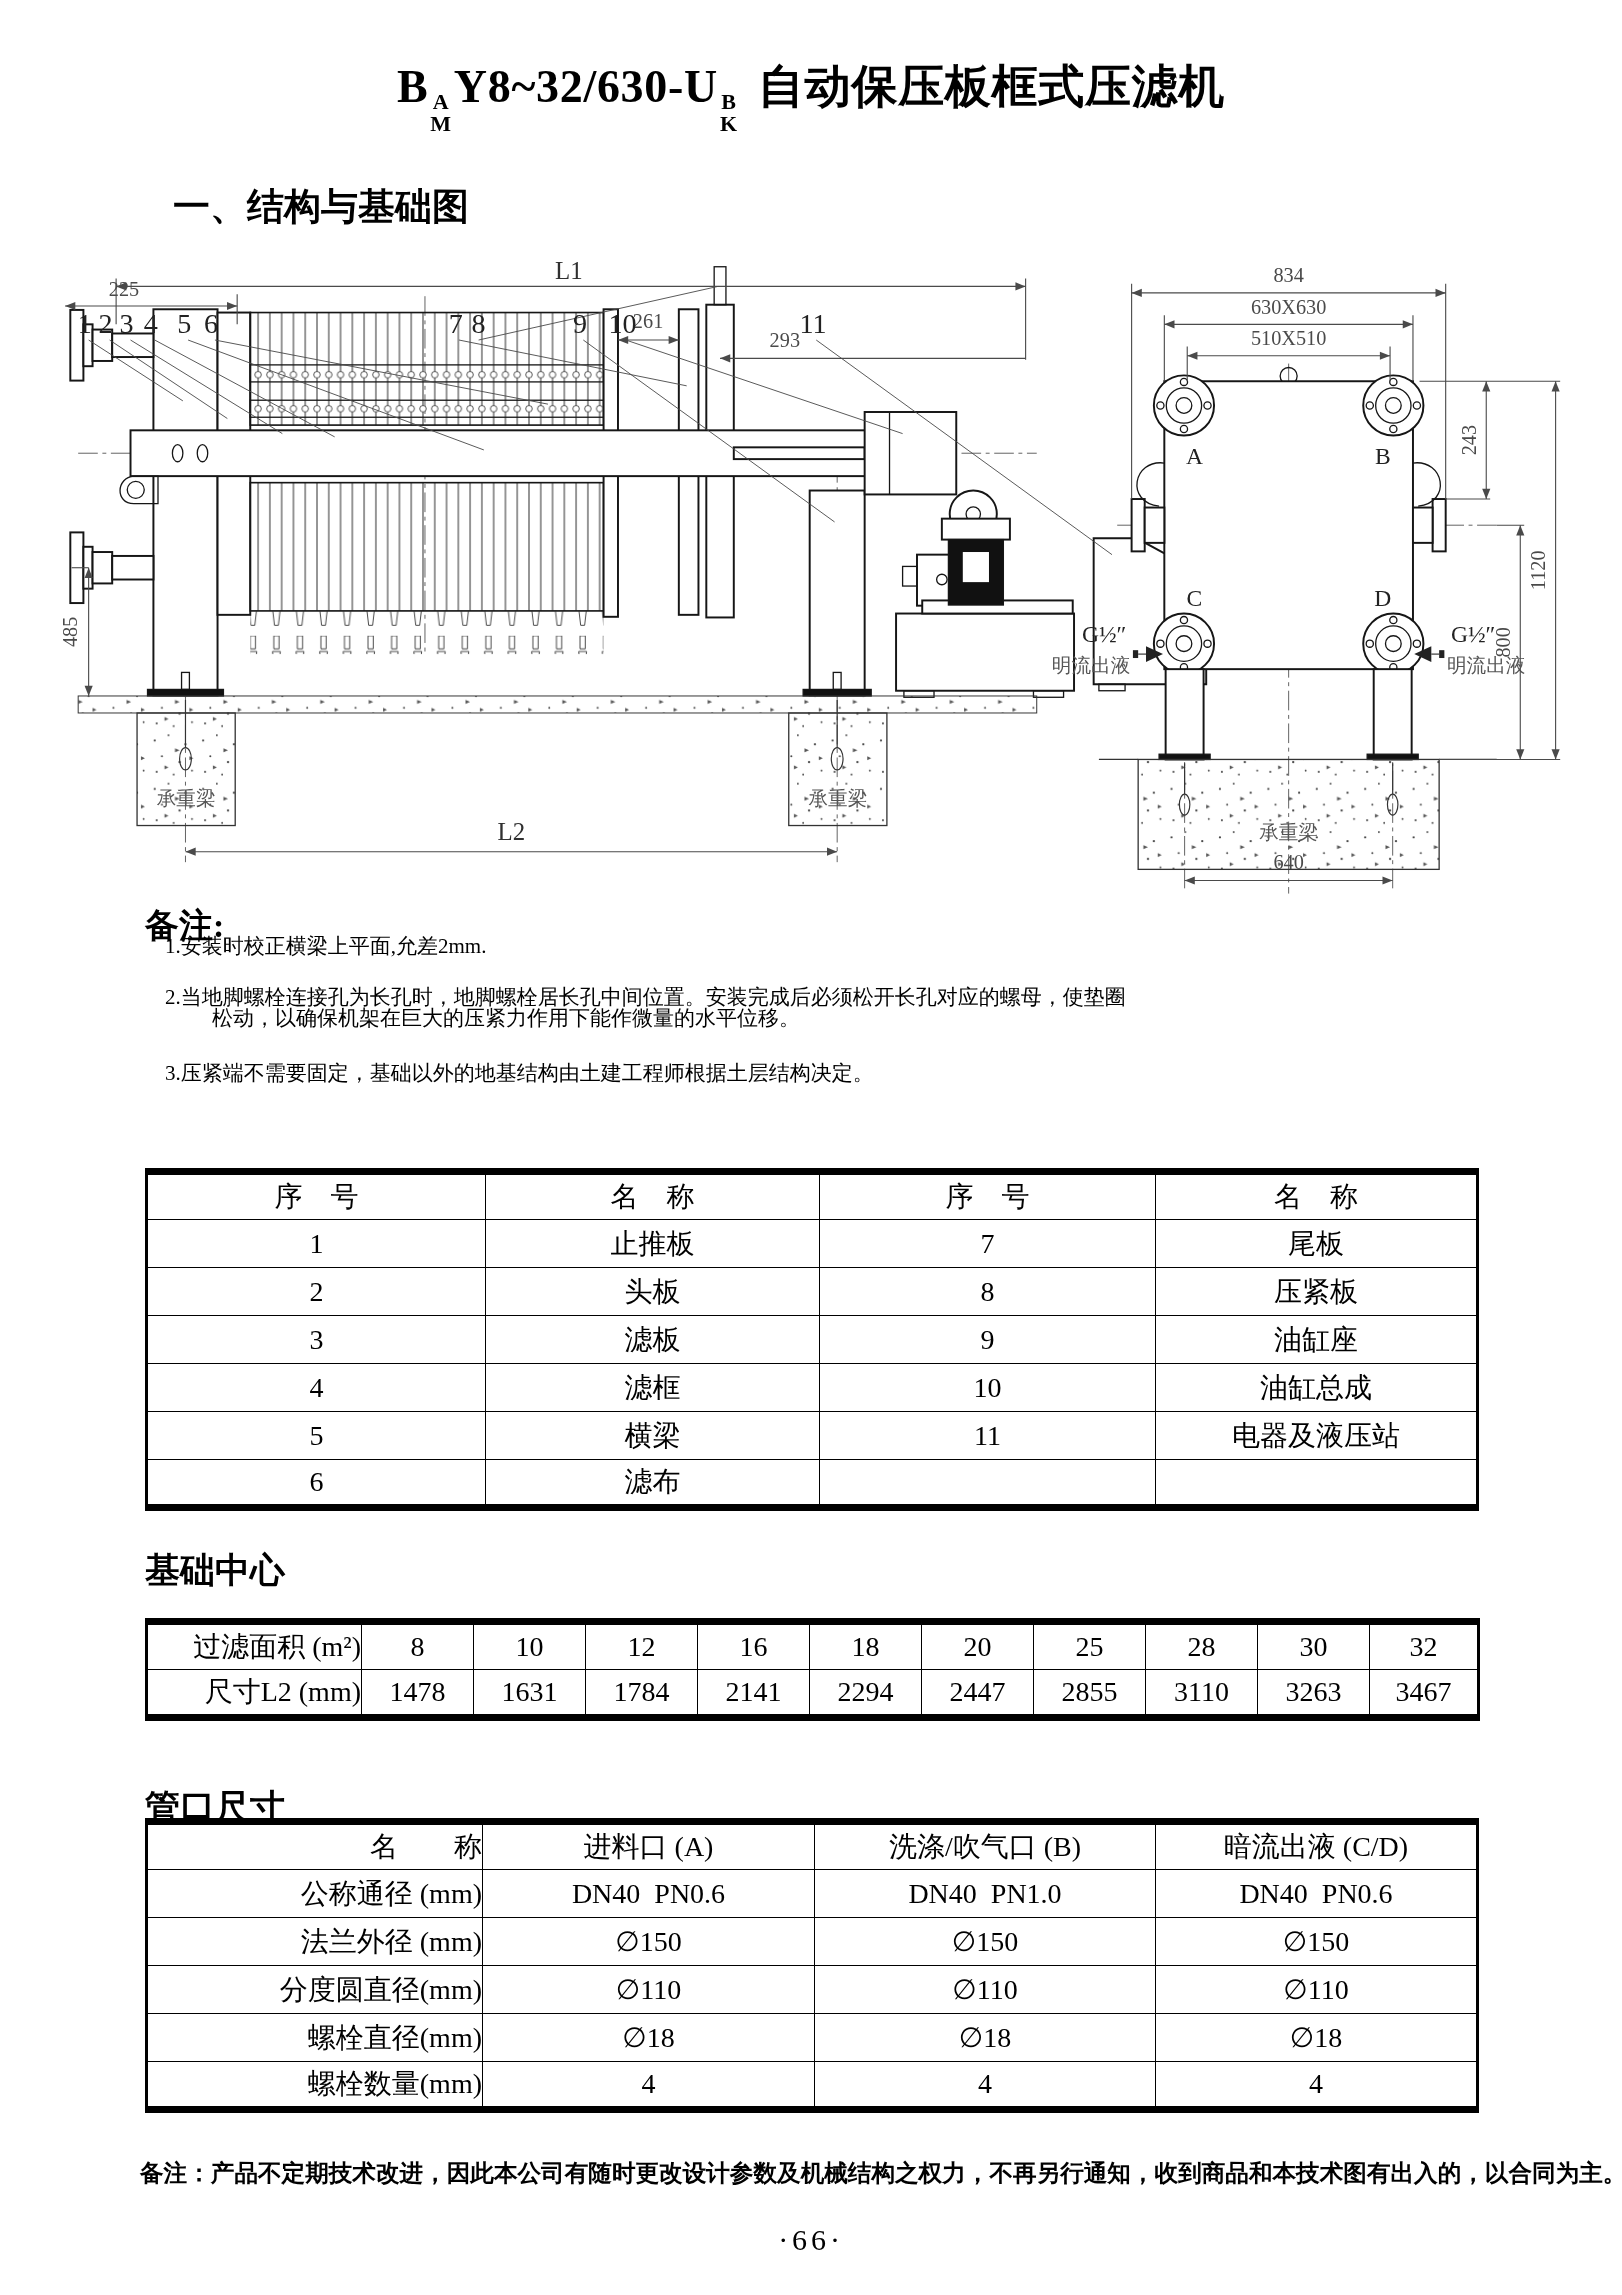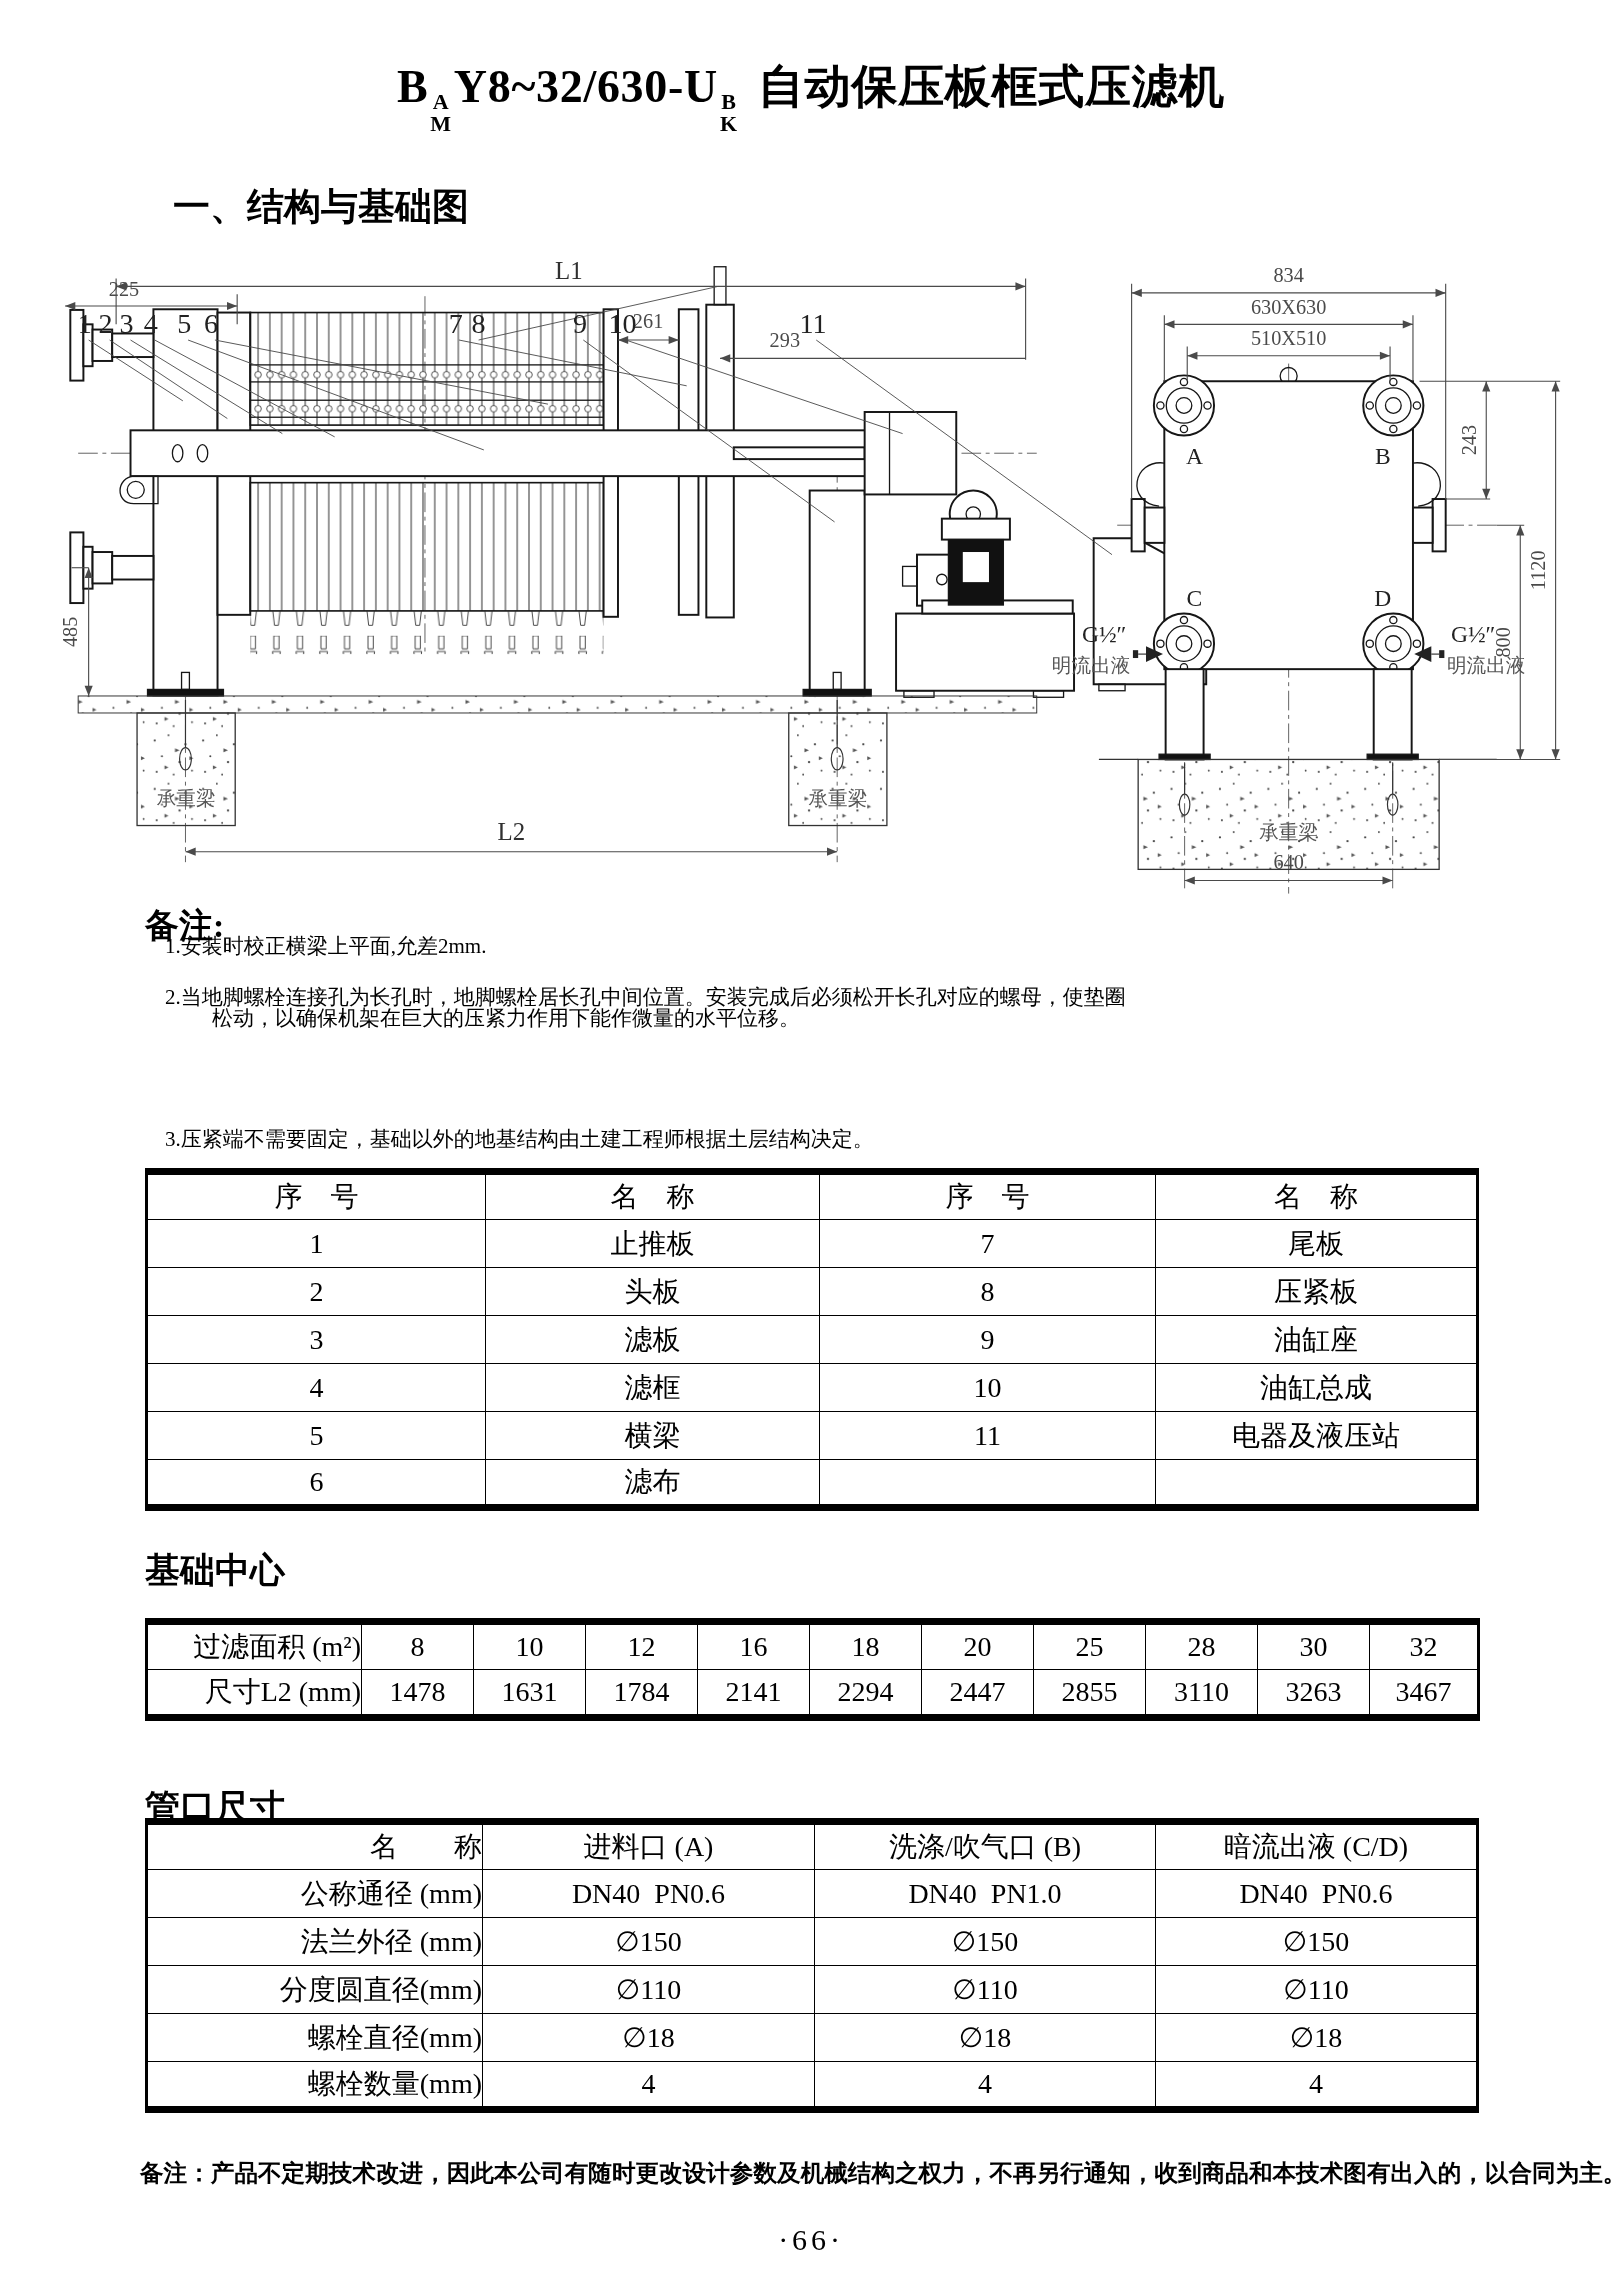--- a/index.html
+++ b/index.html
@@ -15,21 +15,21 @@
 
   .sec-heading { position:absolute; left:147px; top:182px; font-size:37px; font-weight:700;margin-left:26px; }
 
   .drawing { position:absolute; left:52px; top:247px; }
 
   .notes-heading { position:absolute; left:145px; top:903px; font-size:34px; font-weight:700; }
   .note { position:absolute; font-size:21px; white-space:pre;margin-left:16px; }
   #note1 { left:149px; top:932px; }
   #note2 { left:149px; top:983px; }
   #note3 { left:196px; top:1004px; }
-  #note4 { left:149px; top:1125px; }
+  #note4 { left:149px; top:1059px; }
 
   .tbl { position:absolute; border-collapse:collapse; table-layout:fixed; background:#fff;
          border:3.3px solid #000; border-top:7.2px solid #000; border-bottom:7.2px solid #000; }
   .tbl td { border:1.6px solid #000; text-align:center; font-size:28px;
             white-space:pre-wrap; padding:0; overflow:hidden; }
   .tbl td.lalign { text-align:right; padding-left:17px; }
 
   #parts-table { left:145px; top:1168px; width:1331px;padding-left:28px; }
   #parts-table tr { height:48px; }
   #foundation-table { left:145px; top:1618px; width:1331px; }

